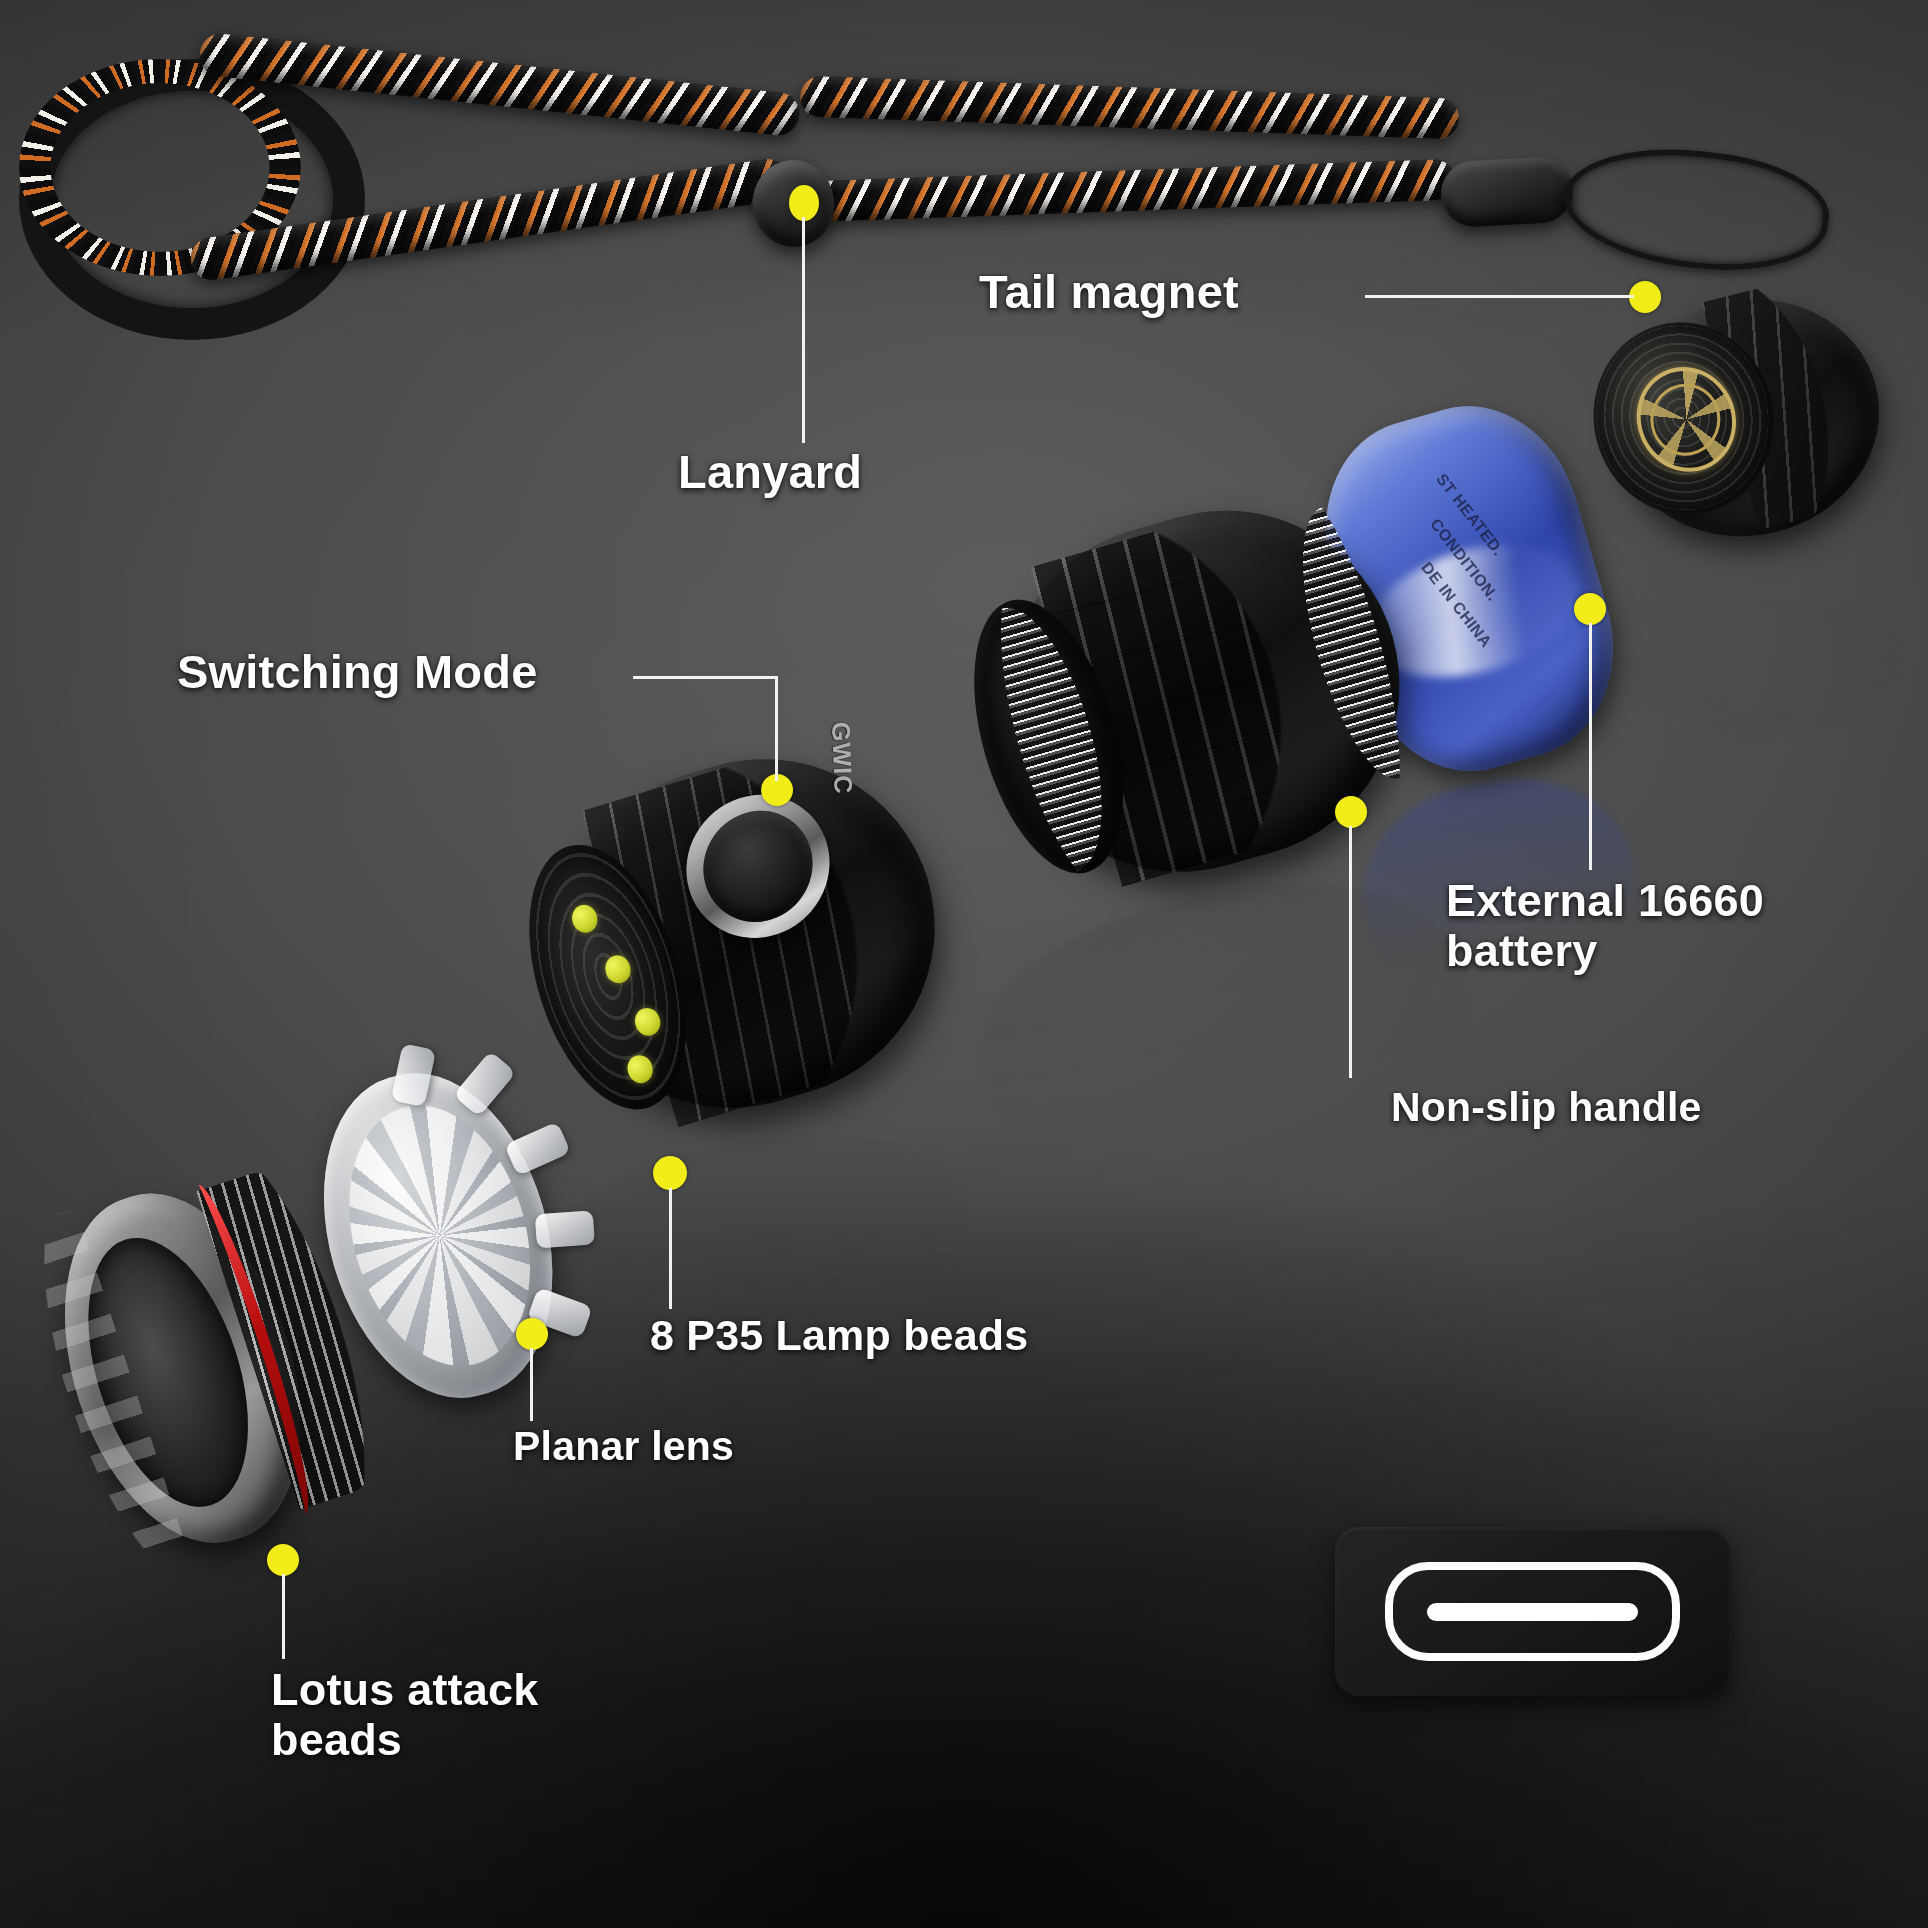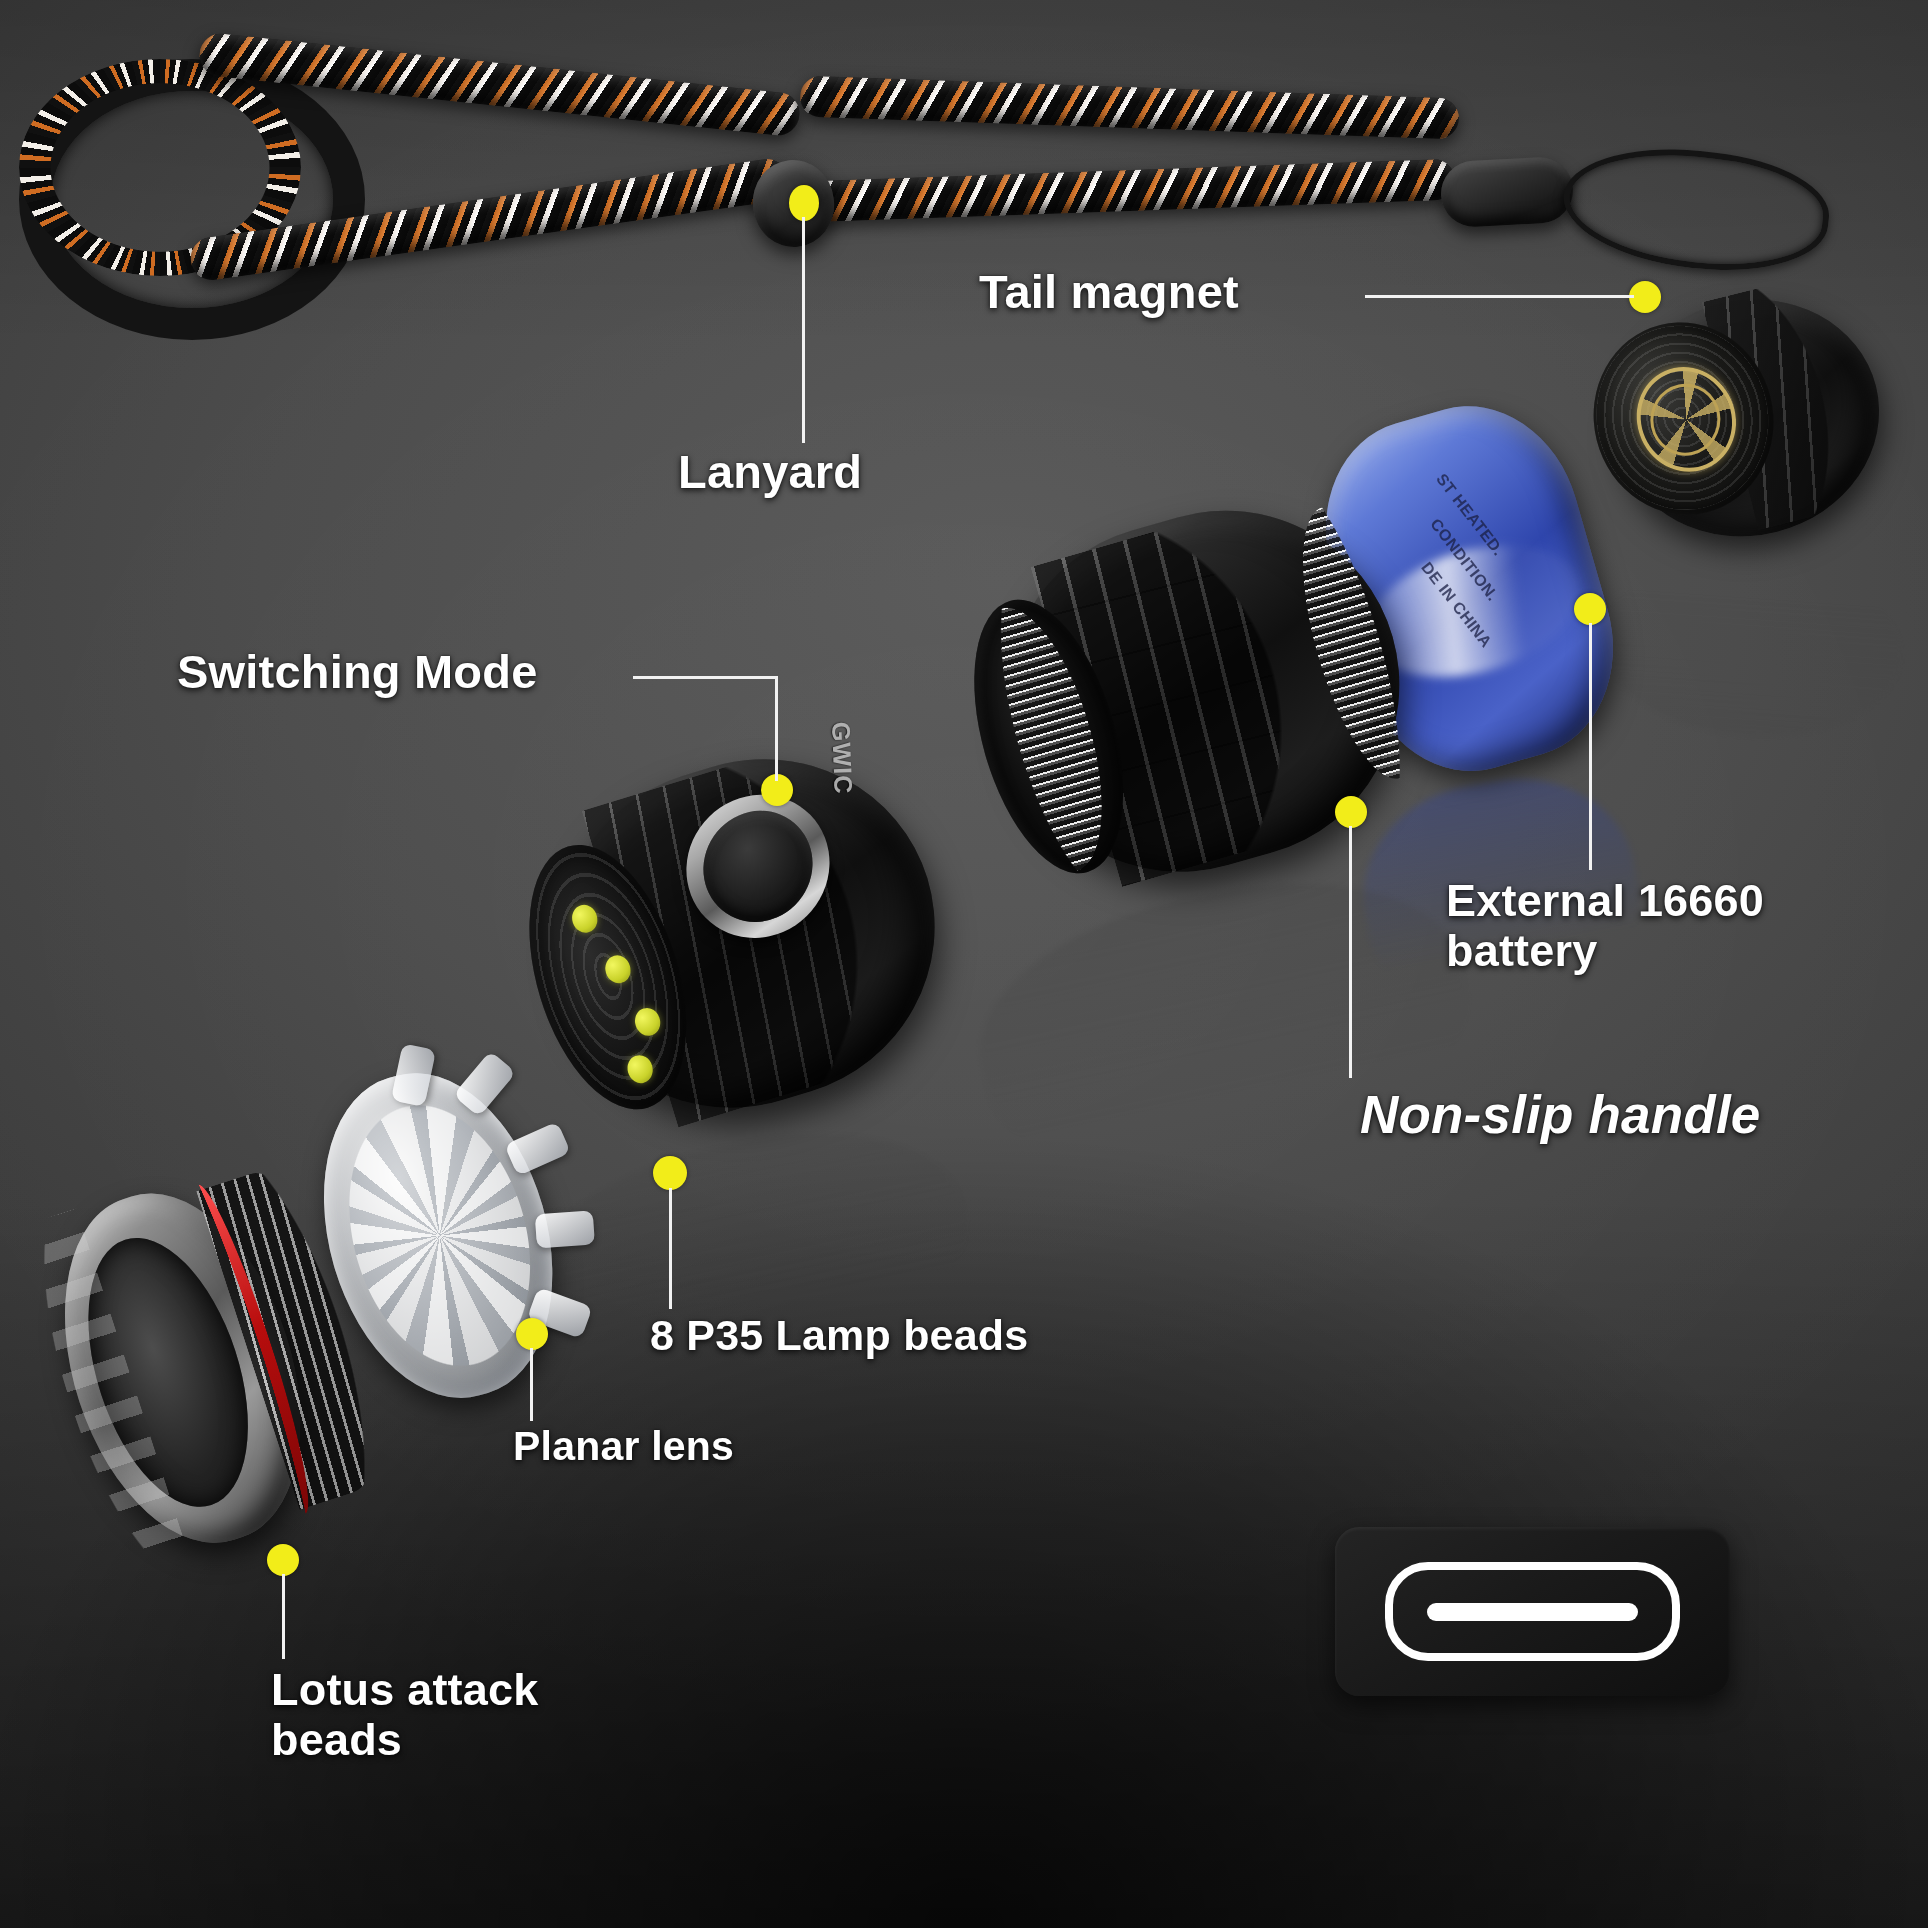--- a/index.html
+++ b/index.html
@@ -363,21 +363,21 @@
     <div class="chrome-thread ct-left"></div>
   </div>
 
   <div class="dot" style="left:1574px;top:593px;width:32px;height:32px;"></div>
   <div class="lead v" style="left:1589px;top:623px;height:247px;"></div>
   <div class="lbl" style="left:1446px;top:876px;font-size:45px;">External 16660
 battery</div>
 
   <div class="dot" style="left:1335px;top:796px;width:32px;height:32px;"></div>
   <div class="lead v" style="left:1349px;top:826px;height:252px;"></div>
-  <div class="lbl" style="left:1360px;top:1085px;font-size:53px;font-style:italic;">Non-slip handle</div>
+  <div class="lbl" style="left:1391px;top:1085px;font-size:41px;">Non-slip handle</div>
 
   <div id="headmod-refl"></div>
   <div id="headmod">
     <div class="hm-tube"></div>
     <div class="hm-flutes"></div>
     <div class="hm-front"></div>
     <div class="hm-threads"></div>
     <div class="bead" style="left:81px;top:113px;"></div>
     <div class="bead" style="left:98px;top:171px;"></div>
     <div class="bead" style="left:111px;top:230px;"></div>

